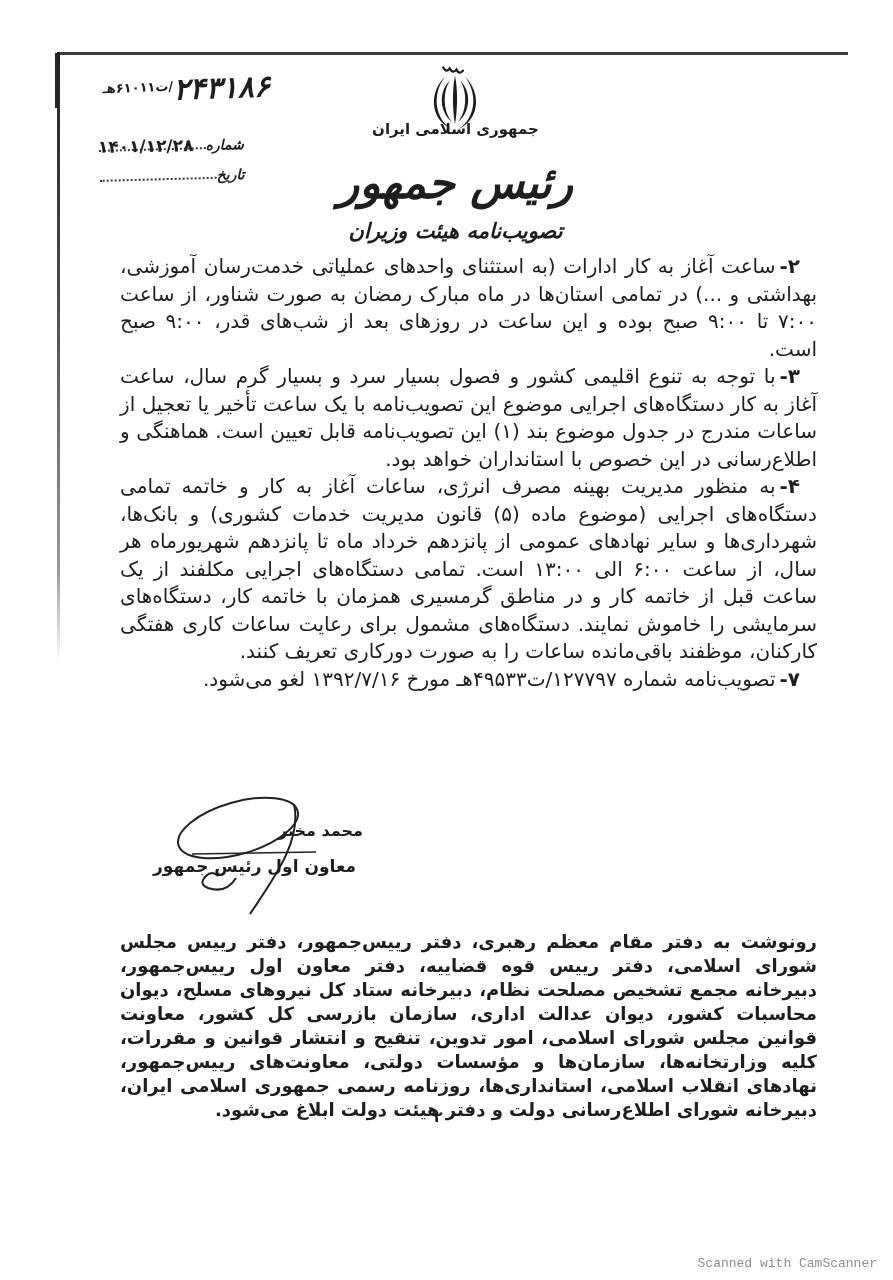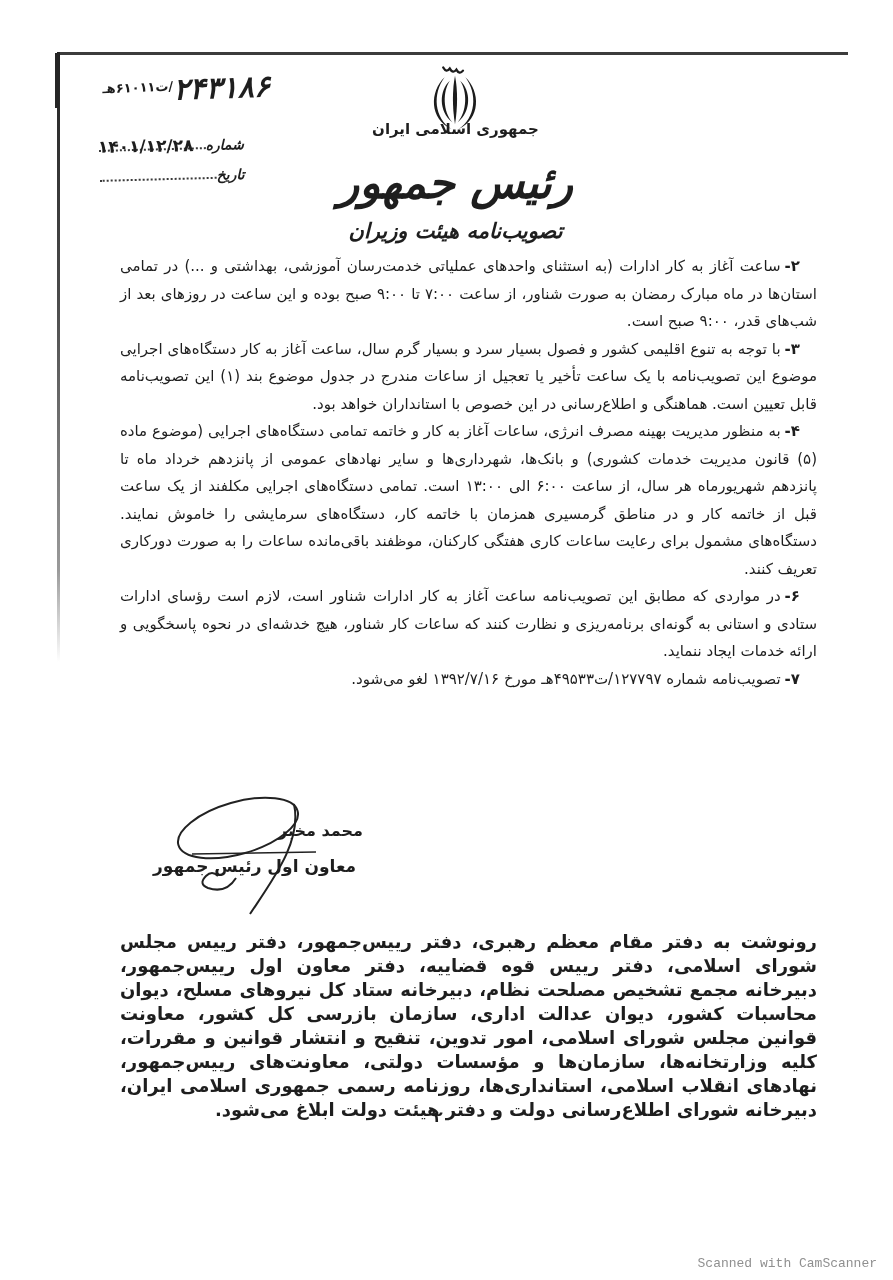--- a/index.html
+++ b/index.html
@@ -29,21 +29,21 @@
 
   
   .center-col{position:absolute;left:18px;width:875px;text-align:center;direction:rtl;}
   .emblem{position:absolute;left:423px;top:62px;width:64px;height:72px;}
   .country{top:120px;font-size:15px;font-weight:700;}
   .office{top:155px;font-size:44px;font-weight:900;font-style:italic;line-height:56px;}
   .doctype{top:219px;font-size:21px;font-weight:800;font-style:italic;}
 
   
   .body-block{position:absolute;left:120px;top:253px;width:697px;direction:rtl;
-    text-align:justify;font-size:15px;line-height:27.5px;}
+    text-align:justify;font-size:20px;line-height:27.5px;}
   .body-block p{margin:0;text-indent:17px;}
   .pnum{font-weight:700;margin-left:4px;}
 
   
   .sig-svg{position:absolute;left:166px;top:786px;width:250px;height:135px;}
   .sig-name{position:absolute;left:265px;top:821px;width:98px;text-align:right;direction:rtl;
     font-size:16px;font-weight:800;white-space:nowrap;}
   .sig-title{position:absolute;left:190px;top:856px;width:166px;text-align:right;direction:rtl;
     font-size:17px;font-weight:800;white-space:nowrap;}
 
@@ -93,21 +93,20 @@
   </svg>
 
   <div class="center-col country">جمهوری اسلامی ایران</div>
   <div class="center-col office">رئیس جمهور</div>
   <div class="center-col doctype">تصویب‌نامه هیئت وزیران</div>
 
   <div class="body-block">
     <p><span class="pnum">۲-</span><span>ساعت آغاز به کار ادارات (به استثنای واحدهای عملیاتی خدمت‌رسان آموزشی، بهداشتی و ...) در تمامی استان‌ها در ماه مبارک رمضان به صورت شناور، از ساعت ۷:۰۰ تا ۹:۰۰ صبح بوده و این ساعت در روزهای بعد از شب‌های قدر، ۹:۰۰ صبح است.</span></p>
     <p><span class="pnum">۳-</span><span>با توجه به تنوع اقلیمی کشور و فصول بسیار سرد و بسیار گرم سال، ساعت آغاز به کار دستگاه‌های اجرایی موضوع این تصویب‌نامه با یک ساعت تأخیر یا تعجیل از ساعات مندرج در جدول موضوع بند (۱) این تصویب‌نامه قابل تعیین است. هماهنگی و اطلاع‌رسانی در این خصوص با استانداران خواهد بود.</span></p>
     <p><span class="pnum">۴-</span><span>به منظور مدیریت بهینه مصرف انرژی، ساعات آغاز به کار و خاتمه تمامی دستگاه‌های اجرایی (موضوع ماده (۵) قانون مدیریت خدمات کشوری) و بانک‌ها، شهرداری‌ها و سایر نهادهای عمومی از پانزدهم خرداد ماه تا پانزدهم شهریورماه هر سال، از ساعت ۶:۰۰ الی ۱۳:۰۰ است. تمامی دستگاه‌های اجرایی مکلفند از یک ساعت قبل از خاتمه کار و در مناطق گرمسیری همزمان با خاتمه کار، دستگاه‌های سرمایشی را خاموش نمایند. دستگاه‌های مشمول برای رعایت ساعات کاری هفتگی کارکنان، موظفند باقی‌مانده ساعات را به صورت دورکاری تعریف کنند.</span></p>
-    <p><span class="pnum">۶-</span><span>در مواردی که مطابق این تصویب‌نامه ساعت آغاز به کار ادارات شناور است، لازم است رؤسای ادارات ستادی و استانی به گونه‌ای برنامه‌ریزی و نظارت کنند که ساعات کار شناور، هیچ خدشه‌ای در نحوه پاسخگویی و ارائه خدمات ایجاد ننماید.</span></p>
     <p><span class="pnum">۷-</span><span>تصویب‌نامه شماره ۱۲۷۷۹۷/ت۴۹۵۳۳هـ مورخ ۱۳۹۲/۷/۱۶ لغو می‌شود.</span></p>
   </div>
 
   <svg class="sig-svg" viewBox="0 0 250 135">
     <ellipse cx="72" cy="42" rx="62" ry="26" transform="rotate(-16 72 42)" fill="none" stroke="#222" stroke-width="2"></ellipse>
     <path d="M128 18 C136 55 108 92 84 128" fill="none" stroke="#222" stroke-width="2"></path>
     <line x1="26" y1="68" x2="150" y2="66" stroke="#222" stroke-width="1.6"></line>
     <path d="M70 92 q-10 16 -28 10 q-10 -4 -2 -12 q6 -6 12 0" fill="none" stroke="#222" stroke-width="2"></path>
   </svg>
   <div class="sig-name">محمد مخبر</div>

